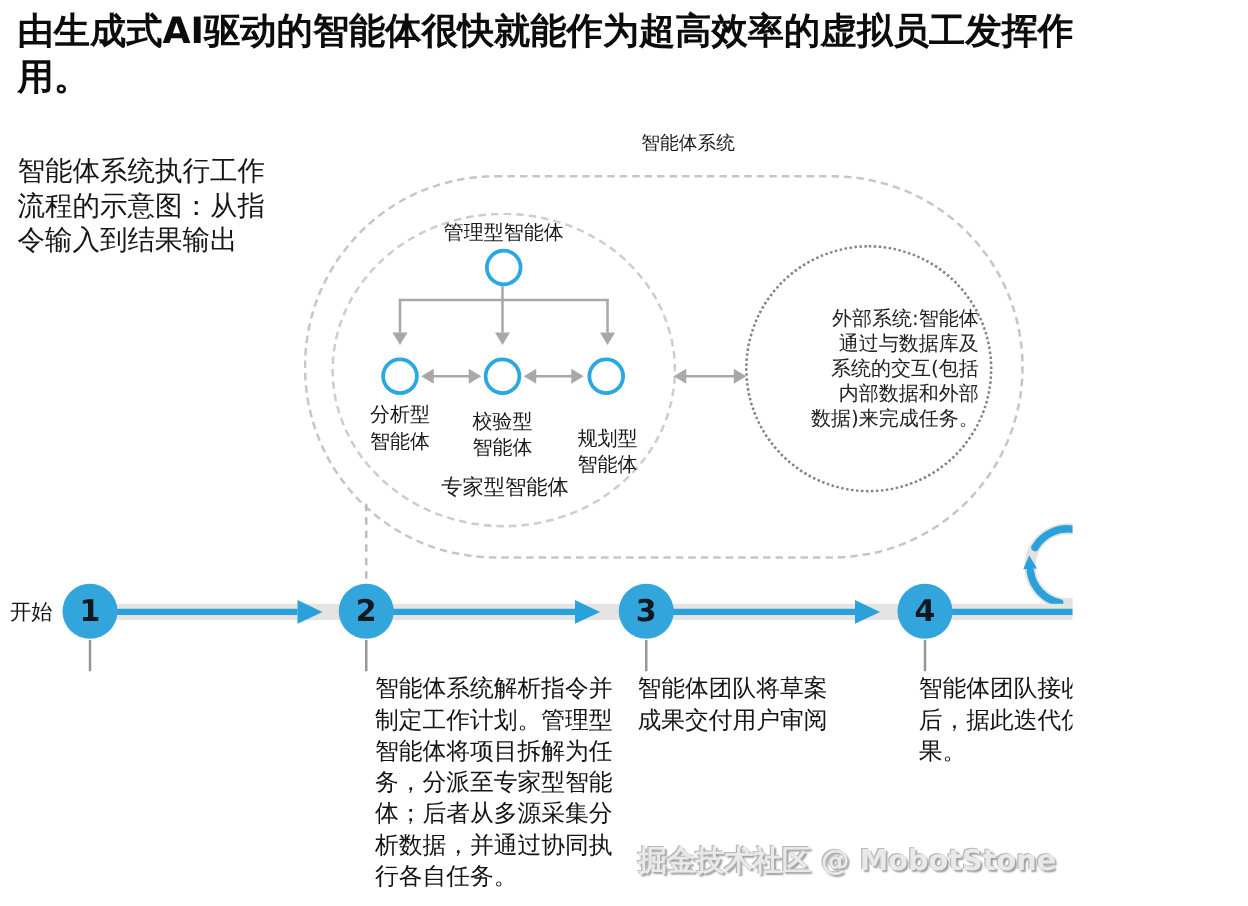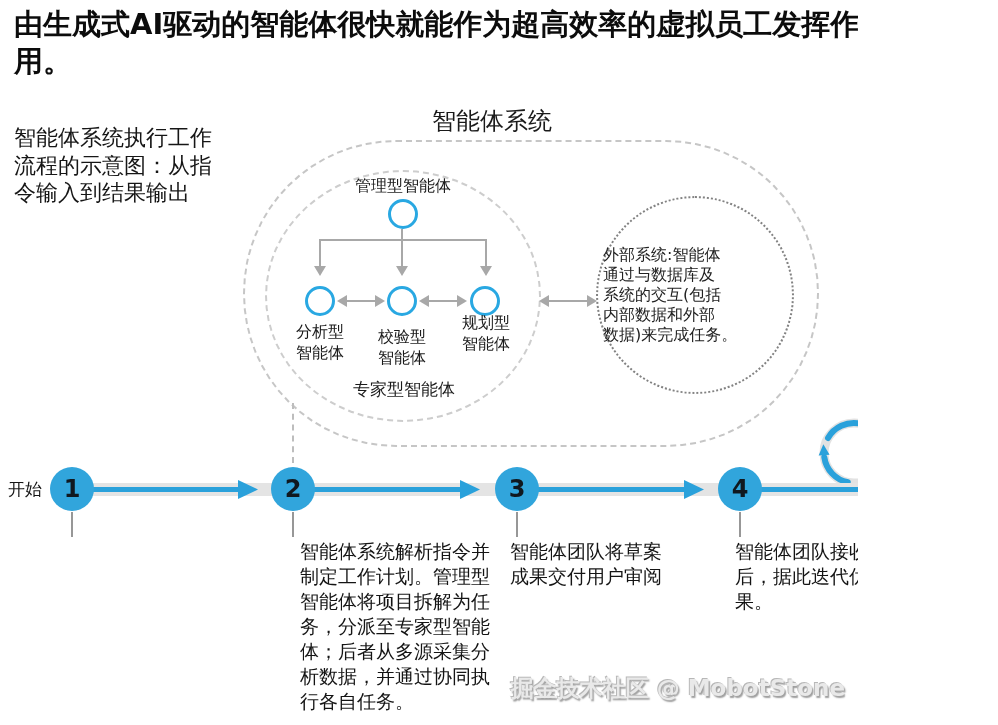--- a/index.html
+++ b/index.html
@@ -6,25 +6,25 @@
   body{font-family:"DejaVu Sans","Liberation Sans",sans-serif;color:#111;}
   #canvas{position:relative;width:858px;height:725px;background:#fff;overflow:hidden;}
   .abs{position:absolute;}
   .ml{white-space:pre-line;}
 
   
   .page-title{left:14px;top:6px;width:920px;font-size:29px;font-weight:bold;line-height:37px;color:#0c0c0c;}
   .left-note{left:14px;top:124px;width:230px;font-size:22px;line-height:27.5px;color:#161616;}
 
   
-  .system-title{left:432px;top:105px;width:120px;text-align:right;font-size:24px;color:#1a1a1a;}
+  .system-title{left:468px;top:105px;width:120px;text-align:right;font-size:15px;color:#1a1a1a;}
   .outer-stadium{left:243px;top:140px;width:572px;height:303px;border:2px dashed #c6c6c6;border-radius:153px;}
   .inner-ellipse{left:265px;top:170px;width:272px;height:248px;border:2px dashed #cdcdcd;border-radius:50%;}
   .external-circle{left:596px;top:196px;width:194px;height:194px;border:2px dotted #828282;border-radius:50%;}
-  .external-note{left:603px;top:245px;width:180px;text-align:left;font-size:16px;line-height:20px;color:#222;}
+  .external-note{left:603px;top:245px;width:180px;text-align:right;font-size:16px;line-height:20px;color:#222;}
 
   
   .agent-circle{border:3.5px solid #29a8e2;border-radius:50%;background:#fff;box-sizing:content-box;}
   .mgr-circle{left:388px;top:199px;width:24px;height:24px;}
   .mgr-label{left:348px;top:176px;width:110px;text-align:center;font-size:16px;color:#1a1a1a;}
   .tree-line{background:#a8a8a8;}
   .stem-mgr{left:401px;top:229px;width:2px;height:11px;}
   .tree-h{left:319px;top:239px;width:168px;height:2px;}
   .stem{top:240px;width:2px;height:26px;}
   .tri-down{width:0;height:0;border-left:6px solid transparent;border-right:6px solid transparent;border-top:10px solid #a8a8a8;top:266px;}
@@ -89,21 +89,21 @@
   <div class="abs agent-circle sib-circle" style="left:470px;"></div>
 
   <div class="abs bidir" style="left:339px;width:44px;"></div>
   <div class="abs bidir" style="left:421px;width:44px;"></div>
   <div class="abs bidir" style="left:541px;width:54px;"></div>
 
   <div class="abs sib-label ml" style="left:285px;top:321px;">分析型
 智能体</div>
   <div class="abs sib-label ml" style="left:367px;top:326px;">校验型
 智能体</div>
-  <div class="abs sib-label ml" style="left:451px;top:312px;">规划型
+  <div class="abs sib-label ml" style="left:451px;top:340px;">规划型
 智能体</div>
   <div class="abs experts-label">专家型智能体</div>
 
   <div class="abs drop-dash"></div>
 
   <svg class="abs loop-svg" width="86" height="86" viewBox="0 0 86 86">
     <circle cx="43" cy="45" r="30" fill="none" stroke="#e2e2e2" stroke-width="9"></circle>
     <g fill="#2aa1db" stroke="#2aa1db" stroke-width="6" stroke-linecap="round">
       <path d="M17 30 A30 30 0 0 1 48.2 15.5" fill="none"></path>
       <path d="M67.6 27.8 A30 30 0 0 1 67.6 62.2" fill="none"></path>

